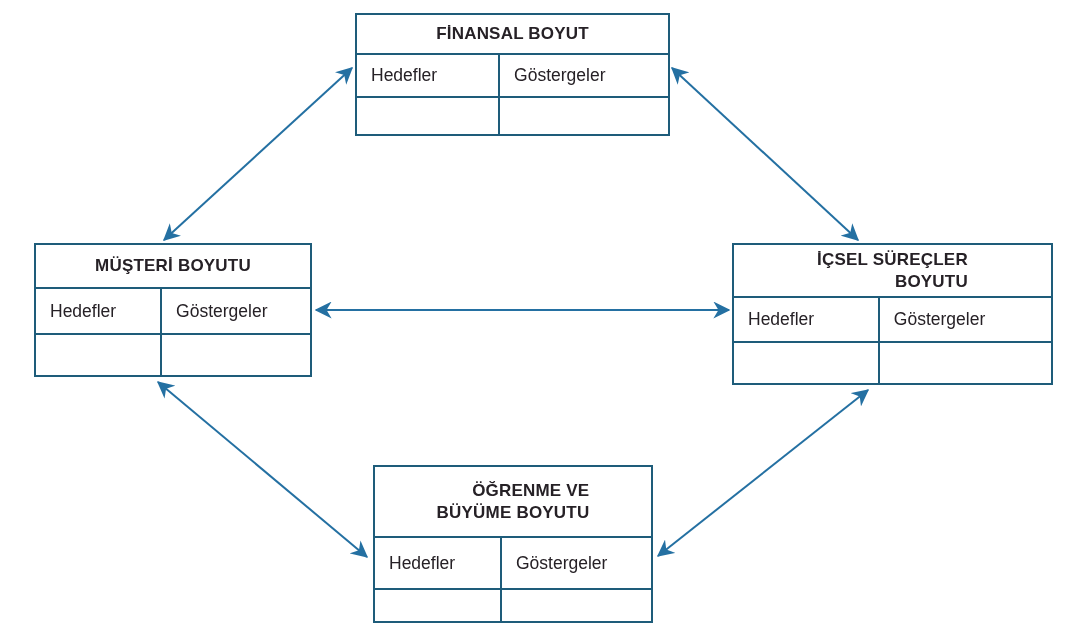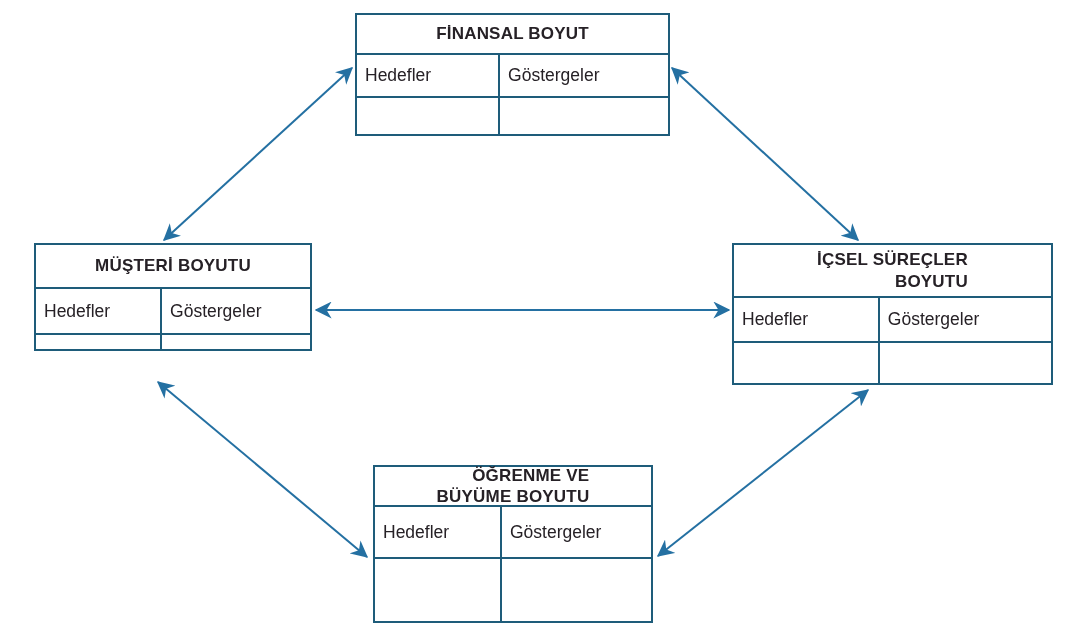--- a/index.html
+++ b/index.html
@@ -41,36 +41,36 @@
   .row{
     box-sizing:border-box;
     display:grid;
     grid-template-columns:46% 54%;
   }
   .row.labels{border-bottom:2px solid var(--border);}
   .row.empty{flex:1;}
   .cell{
     box-sizing:border-box;
     display:flex;align-items:center;
-    padding-left:8px;
+    padding-left:14px;
     font-size:17.5px;
   }
   .cell.first{border-right:2px solid var(--border);}
   
   .box-finansal{left:355px;top:13px;width:315px;height:123px;}
   .box-finansal .box-title{height:40px;}
   .box-finansal .row.labels{height:43px;}
-  .box-musteri{left:34px;top:243px;width:278px;height:108px;}
+  .box-musteri{left:34px;top:243px;width:278px;height:134px;}
   .box-musteri .box-title{height:44px;}
   .box-musteri .row.labels{height:46px;}
   .box-icsel{left:732px;top:243px;width:321px;height:142px;}
   .box-icsel .box-title{height:53px;}
   .box-icsel .row.labels{height:45px;}
   .box-ogrenme{left:373px;top:465px;width:280px;height:158px;}
-  .box-ogrenme .box-title{height:40px;}
+  .box-ogrenme .box-title{height:71px;}
   .box-ogrenme .row.labels{height:52px;}
 </style>
 </head>
 <body>
 
 <div class="canvas">
 
   <svg class="arrows" viewBox="0 0 1067 639">
     <defs>
       <marker id="ah" viewBox="0 0 10 10" refX="9.2" refY="5" markerWidth="8.5" markerHeight="8.5" orient="auto-start-reverse">

